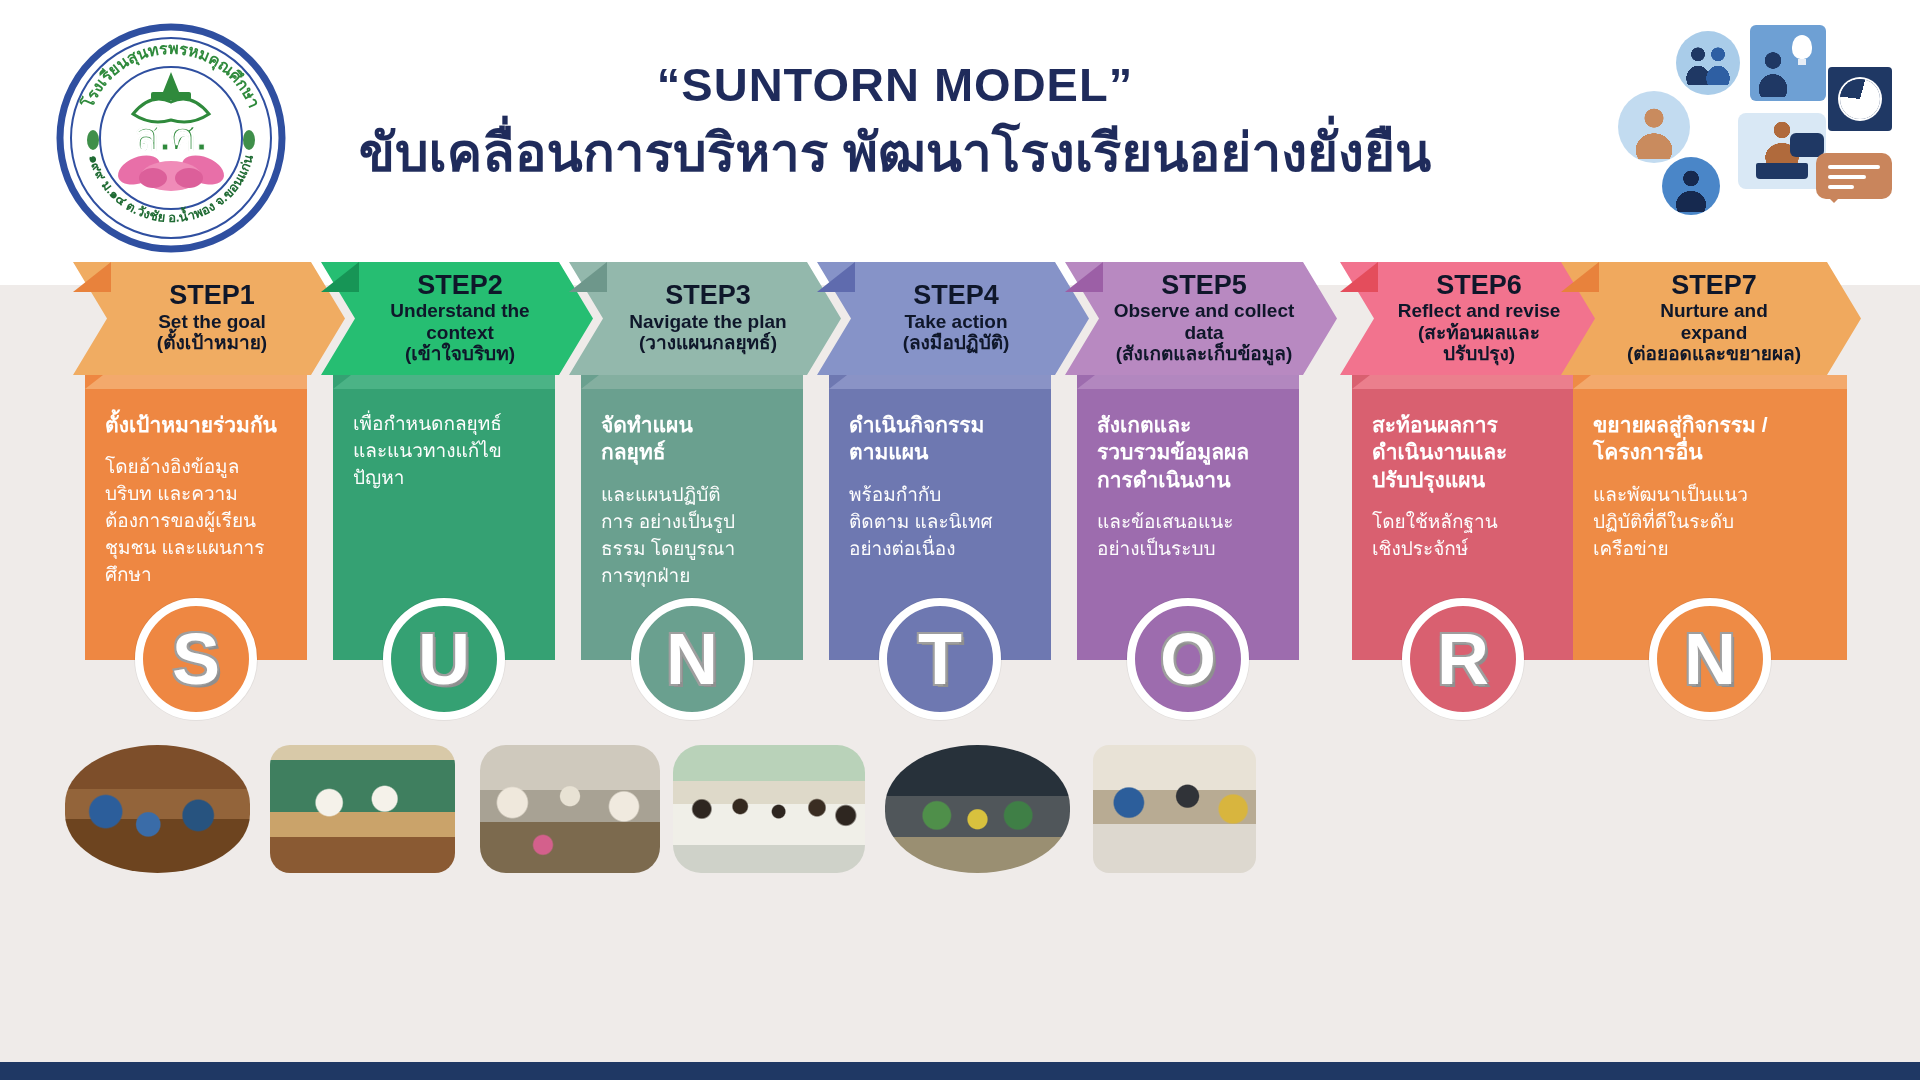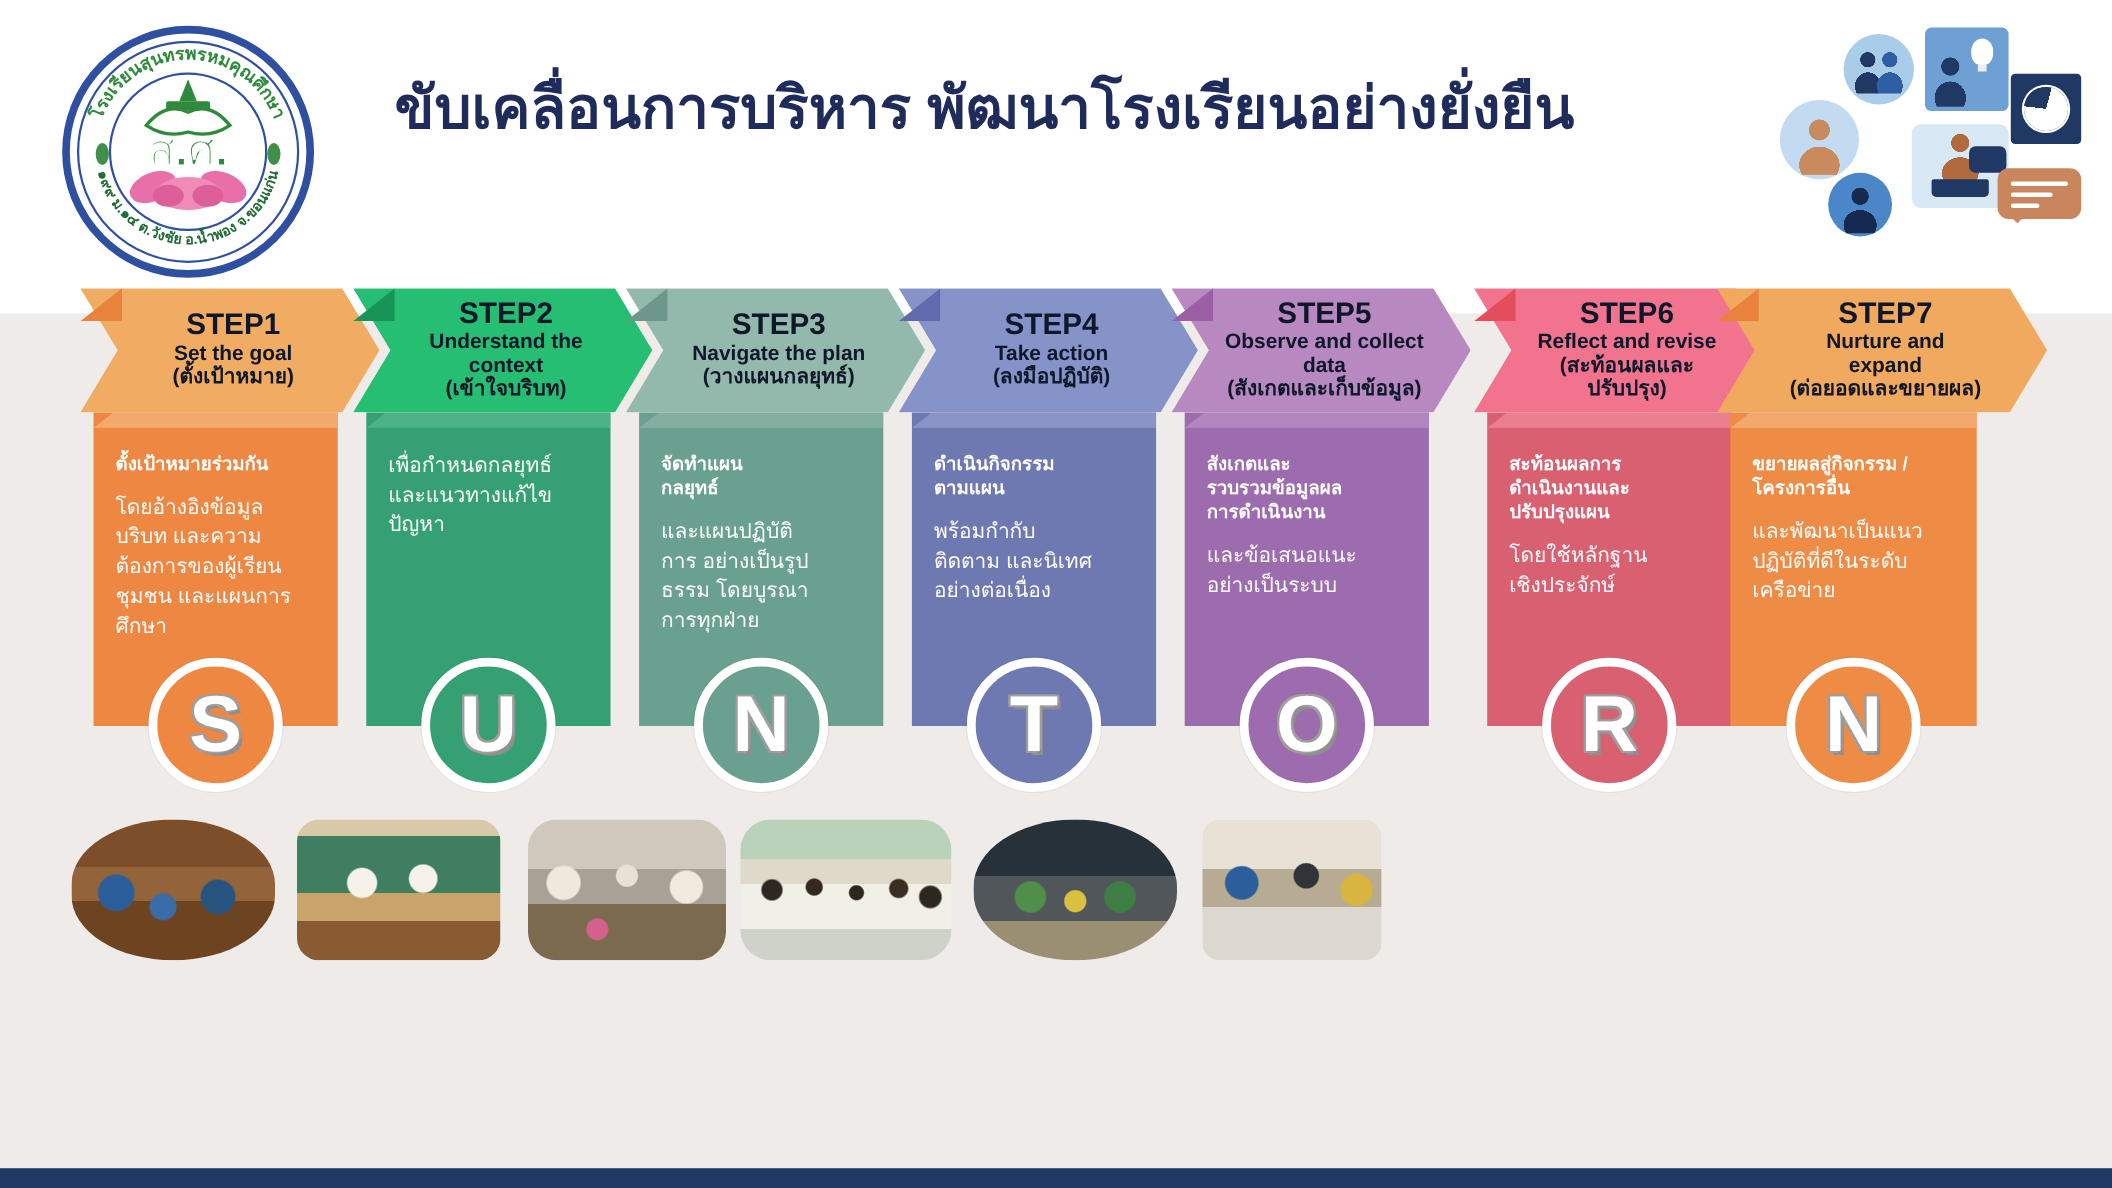--- a/index.html
+++ b/index.html
@@ -54,21 +54,21 @@
   .col7 .banner{width:300px;}
   .fold{position:absolute;left:-12px;top:0;width:38px;height:30px;background:var(--fold);
      clip-path:polygon(0 100%, 100% 0, 100% 100%);z-index:3;}
   .banner-inner{padding:2px 36px 4px 42px;color:#0f172a;}
   .step-num{font-size:27px;font-weight:bold;line-height:1.1;}
   .step-en{font-size:19px;font-weight:bold;line-height:1.12;white-space:pre-line;}
   .step-th{font-size:19px;font-weight:bold;line-height:1.12;white-space:pre-line;}
   .panel{position:absolute;left:0;top:113px;width:100%;height:285px;background:var(--panel);z-index:1;}
   .panel-top{height:14px;background:var(--ptop);clip-path:polygon(18px 0,100% 0,100% 100%,0 100%);}
   .panel-inner{padding:22px 14px 0 20px;color:#fff;}
-  .panel-heading{font-size:17px;font-weight:bold;line-height:1.3;white-space:pre-line;margin-bottom:16px;}
+  .panel-heading{font-size:21px;font-weight:bold;line-height:1.3;white-space:pre-line;margin-bottom:16px;}
   .panel-body{font-size:19px;line-height:1.42;white-space:pre-line;color:#FDFDFD;}
   .letter{position:absolute;top:336px;left:50%;transform:translateX(-50%);width:106px;height:106px;
      border:8px solid #ffffff;border-radius:50%;background:var(--panel);z-index:5;
      display:flex;align-items:center;justify-content:center;box-shadow:0 0 0 1px rgba(0,0,0,.05);}
   .letter span{font-size:72px;font-weight:bold;color:#ffffff;
      text-shadow:-2px -2px 0 #9e9e9e,2px -2px 0 #9e9e9e,-2px 2px 0 #9e9e9e,3px 3px 0 #8f8f8f;}
 
   
   .photo{position:absolute;top:745px;height:128px;overflow:hidden;}
   .ph1{left:65px;width:185px;border-radius:50% / 46%;background:
@@ -145,20 +145,21 @@
         <ellipse cx="98" cy="156" rx="14" ry="10" fill="#DC5F9A"></ellipse>
         <ellipse cx="134" cy="156" rx="14" ry="10" fill="#DC5F9A"></ellipse>
       </g>
       <text x="116" y="128" font-size="40" font-weight="bold" fill="#2F8A3C" stroke="#ffffff" stroke-width="1" text-anchor="middle">ส.ศ.</text>
       <ellipse cx="38" cy="118" rx="6" ry="10" fill="#3F8F4A"></ellipse>
       <ellipse cx="194" cy="118" rx="6" ry="10" fill="#3F8F4A"></ellipse>
     </svg>
   </div>
 
   <div class="title-block">
+    <div class="title">“SUNTORN MODEL”</div>
     <div class="subtitle">ขับเคลื่อนการบริหาร พัฒนาโรงเรียนอย่างยั่งยืน</div>
   </div>
 
   <div class="illus">
     <div class="i-a circ">
       <div class="person p1"></div>
       <div class="person p2"></div>
     </div>
     <div class="i-b">
       <div class="bulb"></div>
@@ -326,21 +327,21 @@
 ปรับปรุงแผน</div>
         <div class="panel-body">โดยใช้หลักฐาน
 เชิงประจักษ์</div>
       </div>
     </div>
     <div class="letter">
         <span>R</span>
       </div>
   </div>
 
-  <div class="col col7" style="left: 1573px; width: 224px; --banner: #F0A95E; --fold: #E8823C; --panel: #EE8B45; --ptop: #F3A96C;">
+  <div class="col col7" style="left: 1573px; width: 274px; --banner: #F0A95E; --fold: #E8823C; --panel: #EE8B45; --ptop: #F3A96C;">
     <div class="banner">
       <div class="banner-inner">
         <div class="step-num">STEP7</div>
         <div class="step-en">Nurture and
 expand</div>
         <div class="step-th">(ต่อยอดและขยายผล)</div>
       </div>
     </div>
     <div class="fold"></div>
     <div class="panel">

